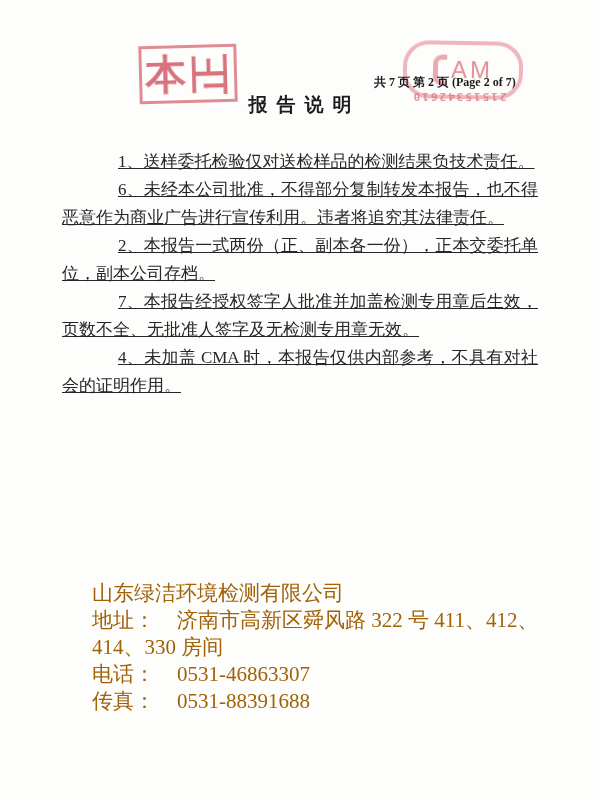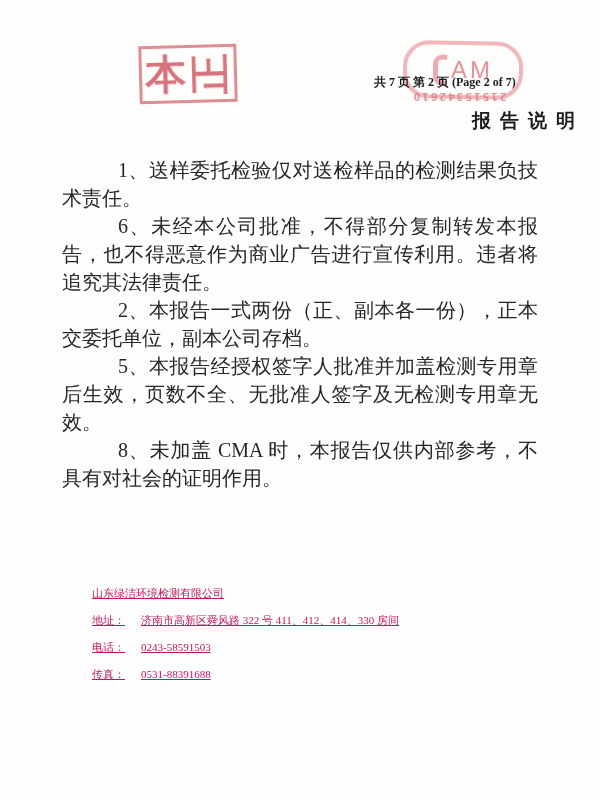--- a/index.html
+++ b/index.html
@@ -43,37 +43,37 @@
     font-size:11px;font-weight:600;letter-spacing:2px;
     color:rgba(210,85,100,.62);filter:blur(.3px);z-index:0;
   }
   
   .pagination{
     position:absolute;left:374px;top:74px;z-index:2;
     font-size:12px;font-weight:700;color:#1b1b1b;white-space:nowrap;
   }
   
   .title{
-    position:absolute;top:92px;left:0;right:0;margin:16px;text-align:right;
+    position:absolute;top:92px;left:0;right:0;margin:0;text-align:center;
     font-size:19px;font-weight:700;letter-spacing:9px;text-indent:9px;
     color:#1c1c1c;z-index:2;
   }
   
   .notes{
-    position:absolute;top:156px;left:62px;width:476px;
-    font-size:20px;line-height:28px;text-align:justify;color:#262626;
+    position:absolute;top:148px;left:62px;width:476px;
+    font-size:17px;line-height:28px;text-align:justify;color:#262626;text-decoration:underline;
   }
   .notes p{margin:0;text-indent:56px;}
   
   .footer{
     position:absolute;top:580px;left:92px;width:460px;
-    font-size:11px;line-height:27px;color:#be185d;text-decoration:underline;
+    font-size:21px;line-height:27px;color:#a16207;
   }
   .footer p{margin:0;}
-  .footer .lbl{margin-right:16px;}
+  .footer .lbl{margin-right:22px;}
 </style>
 </head>
 <body>
 
 <div class="sheet">
 
   <div class="stamp-copy">
     <span class="c1">本</span>
     <span class="c2">正</span>
   </div>
@@ -85,30 +85,30 @@
   <div class="stamp-digits">21515342610</div>
 
   <div class="pagination">共 7 页 第 2 页 (Page 2 of 7)</div>
 
   <h1 class="title">报告说明</h1>
 
   <div class="notes">
     <p>1、送样委托检验仅对送检样品的检测结果负技术责任。</p>
     <p>6、未经本公司批准，不得部分复制转发本报告，也不得恶意作为商业广告进行宣传利用。违者将追究其法律责任。</p>
     <p>2、本报告一式两份（正、副本各一份），正本交委托单位，副本公司存档。</p>
-    <p>5、本报告经授权签字人批准并加盖检测专用章后生效，页数不全、无批准人签字及无检测专用章无效。</p>
-    <p>8、未加盖 CMA 时，本报告仅供内部参考，不具有对社会的证明作用。</p>
+    <p>7、本报告经授权签字人批准并加盖检测专用章后生效，页数不全、无批准人签字及无检测专用章无效。</p>
+    <p>4、未加盖 CMA 时，本报告仅供内部参考，不具有对社会的证明作用。</p>
   </div>
 
   <div class="footer">
     <p>山东绿洁环境检测有限公司</p>
     <p>
       <span class="lbl">地址：</span><span>济南市高新区舜风路 322 号 411、412、414、330 房间</span>
     </p>
     <p>
-      <span class="lbl">电话：</span><span>0243-58591503</span>
+      <span class="lbl">电话：</span><span>0531-46863307</span>
     </p>
     <p>
       <span class="lbl">传真：</span><span>0531-88391688</span>
     </p>
   </div>
 
 </div>
 
 </body></html>

